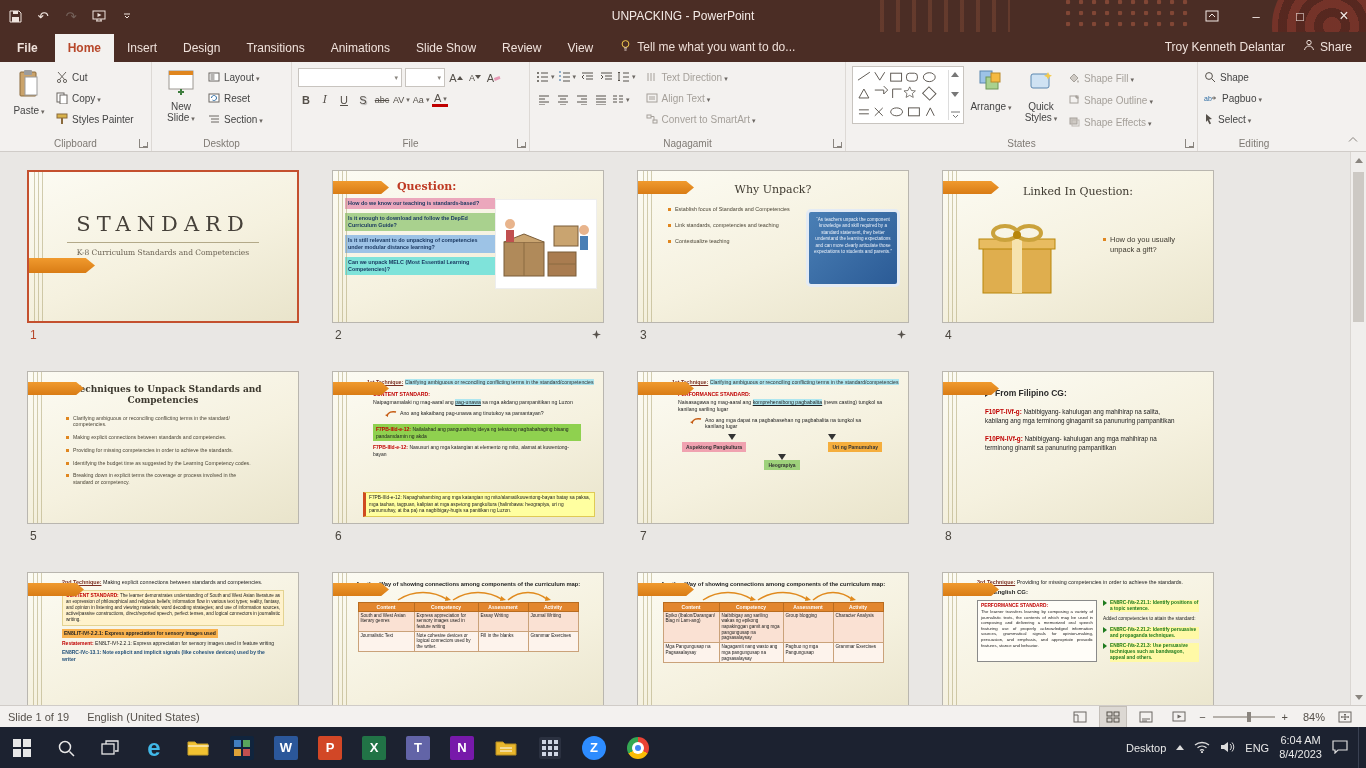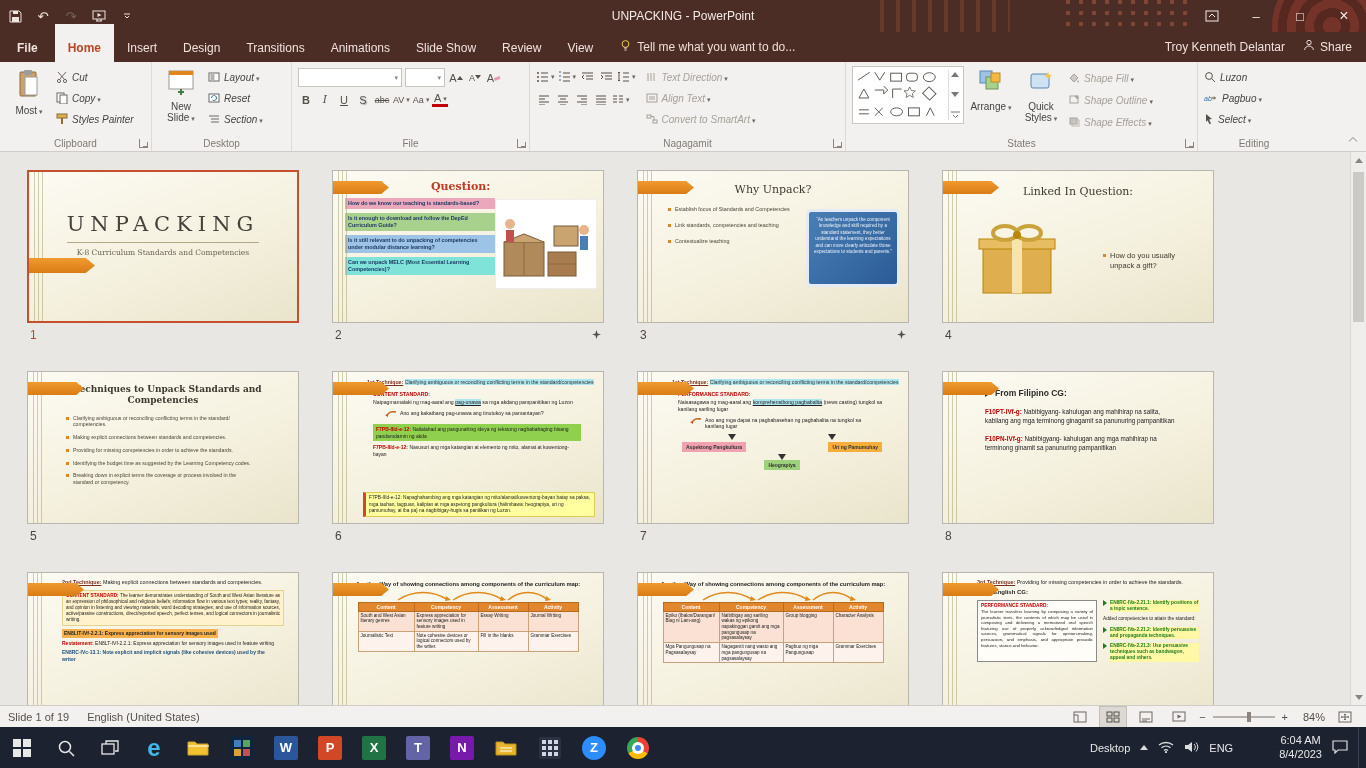--- a/index.html
+++ b/index.html
@@ -17,39 +17,39 @@
   .qat { position:absolute; left:6px; top:0; height:32px; display:flex; align-items:center; gap:10px; z-index:3; }
   .qat .qbtn { display:flex; align-items:center; justify-content:center; width:18px; height:20px; cursor:default; font-size:13px; color:#f0e4de; }
   .qbtn.dim { opacity:.45; }
   .tb-title { position:absolute; left:0; right:0; top:0; height:32px; display:flex; align-items:center; justify-content:center; font-size:12px; z-index:2; }
   .tb-controls { position:absolute; right:0; top:0; height:32px; display:flex; z-index:4; }
   .tb-controls .wbtn { width:44px; height:32px; display:flex; align-items:center; justify-content:center; font-size:13px; color:#f3e9e5; }
   .wbtn.close-btn { font-size:16px; }
 
   
   .tabrow { position:absolute; top:32px; left:0; right:0; height:30px; background:#4b2d25; display:flex; align-items:flex-end; color:#f0e2dc; font-size:12px; }
-  .tab { padding:17px 13px 7px; cursor:default; }
+  .tab { padding:7px 13px 7px; cursor:default; }
   .tab.file { font-weight:bold; padding:7px 17px; }
   .tab.active { background:#f3f1ef; color:#b7472a; font-weight:bold; }
   .tellme { display:flex; align-items:center; gap:6px; margin-left:14px; padding-bottom:7px; color:#eeded7; }
   .tab-spacer { flex:1; }
   .account { padding-bottom:8px; margin-right:18px; }
   .share { display:flex; align-items:center; gap:5px; padding-bottom:8px; margin-right:14px; }
 
   
   .ribbon { position:absolute; top:62px; left:0; right:0; height:90px; background:#f3f1ef; border-bottom:1px solid #d0ccc8; display:flex; }
   .rgroup { position:relative; border-right:1px solid #ddd9d5; padding:4px 6px 16px 6px; flex:0 0 auto; }
   .rgroup-label { position:absolute; left:0; right:0; bottom:2px; text-align:center; font-size:10px; color:#7e7973; }
   .launcher { position:absolute; right:3px; bottom:3px; width:9px; height:9px; border-left:1px solid #8a857f; border-bottom:1px solid #8a857f; }
   .launcher:after { content:""; position:absolute; right:0; bottom:0; width:4px; height:4px; border-right:1px solid #8a857f; border-bottom:1px solid #8a857f; }
   .rg-body { display:flex; gap:4px; height:66px; }
   .bigbtn { display:flex; flex-direction:column; align-items:center; justify-content:flex-start; width:46px; font-size:10px; color:#444; text-align:center; line-height:1.15; padding-top:3px; }
   .bigbtn .bicon { margin-bottom:3px; }
   .smallcol { display:flex; flex-direction:column; justify-content:flex-start; gap:2px; padding-top:2px; }
-  .sbtn { display:flex; align-items:center; gap:4px; font-size:10px; color:#444; height:19px; white-space:nowrap;font-style:italic; }
+  .sbtn { display:flex; align-items:center; gap:4px; font-size:10px; color:#444; height:19px; white-space:nowrap; }
   .drop:after { content:"▾"; font-size:7px; margin-left:2px; color:#6b6762; }
   .dim { color:#a5a09a !important; }
   .combo { background:#fff; border:1px solid #c8c4bf; height:19px; display:flex; align-items:center; justify-content:flex-end; }
   .combo:after { content:"▾"; font-size:7px; color:#8a857f; padding:0 3px; }
   .fontrow { display:flex; gap:3px; align-items:center; }
   .ficon { display:inline-flex; align-items:center; justify-content:center; min-width:16px; height:17px; font-size:11px; color:#55504a; }
   .fb { font-weight:bold; } .fi { font-style:italic; font-family:"DejaVu Serif",serif; }
   .fu { text-decoration:underline; } .fs { text-shadow:1px 1px 1px #aaa; }
   .fstr { text-decoration:line-through; font-size:9px; }
   .fsm { font-size:9px; }
@@ -74,34 +74,34 @@
   .serif { font-family:"DejaVu Serif","Liberation Serif",serif; }
   .sqb { display:inline-block; width:3px; height:3px; background:#e0861f; flex:0 0 auto; margin-top:2px; }
   .hl-cyan { background:#aee6ef; }
   .redt { color:#c00000; font-weight:bold; }
 
   
   .s1-title { margin-top:40px; text-align:center; font-size:21px; letter-spacing:6px; color:#46413a; }
   .s1-sub { width:72%; margin:6px auto 0; padding-top:5px; border-top:1px solid #b3a989; text-align:center; font-size:7.5px; color:#6b6253; }
   .s1-banner { top:86px; width:66px; height:15px; }
   
-  .s2-title { margin:9px 0 5px 98px; color:#bf3a24; font-weight:bold; font-size:11px; }
+  .s2-title { margin:9px 0 5px 64px; color:#bf3a24; font-weight:bold; font-size:11px; }
   .s2-col { width:150px; margin-left:12px; }
   .qbox { margin-bottom:4px; padding:2px 3px; font-weight:bold; color:#17355e; font-size:5.4px; line-height:1.3; }
   .qb1{background:#eba7bc}.qb2{background:#a9d18e}.qb3{background:#9dc3e6}.qb4{background:#7fe3da}
   .s2-img { position:absolute; right:6px; top:28px; width:102px; height:90px; background:#fff; border:1px solid #eee; }
   
   .s3-title { text-align:center; margin-top:12px; font-size:11px; color:#3f3a30; }
   .s3-bullets { margin:10px 0 0 30px; width:138px; }
   .s3-bullets .li { display:flex; gap:4px; font-size:5.4px; color:#4c4637; margin-bottom:9px; line-height:1.3; }
   .s3-quote { position:absolute; right:8px; top:38px; width:94px; height:78px; border-radius:5px; border:3px solid #e4ebf4;
       background:linear-gradient(135deg,#4a7fb5,#2b5b96); color:#eaf1fa; font-size:4.6px; line-height:1.4; padding:5px 4px; text-align:center; }
   
   .s4-title { text-align:center; margin-top:14px; font-size:11px; color:#3f3a30; }
-  .s4-bullet { position:absolute; right:12px; top:80px; width:98px; display:flex; gap:4px; font-size:7.5px; color:#3f3a30; line-height:1.35; }
+  .s4-bullet { position:absolute; right:12px; top:64px; width:98px; display:flex; gap:4px; font-size:7.5px; color:#3f3a30; line-height:1.35; }
   .s4-gift { position:absolute; left:28px; top:42px; }
   
   .s5-title { width:210px; margin:12px auto 8px; text-align:center; font-weight:bold; font-size:9px; color:#3c382e; line-height:1.25; }
   .s5-bullets { margin-left:38px; width:190px; }
   .s5-bullets .li { display:flex; gap:4px; font-size:5.2px; color:#4c4637; margin-bottom:6px; line-height:1.3; }
   
   .tech-wrap { padding:7px 8px 0 34px; font-size:5.2px; color:#333; line-height:1.35; }
   .tech-label { color:#7b2f22; font-weight:bold; text-decoration:underline; }
   .cs-line { margin:5px 0 0 40px; width:205px; font-size:5.2px; line-height:1.35; color:#222; }
   .qrow { display:flex; align-items:flex-start; gap:3px; margin:4px 0 0 52px; width:190px; font-size:5.2px; color:#222; }
@@ -165,21 +165,21 @@
 
   
   .taskbar { position:absolute; left:0; right:0; bottom:0; height:41px; background:#1c2230; display:flex; align-items:center; color:#e8e8e8; }
   .tb-ic { width:44px; height:41px; display:flex; align-items:center; justify-content:center; }
   .tile { width:24px; height:24px; border-radius:2px; display:flex; align-items:center; justify-content:center; color:#fff; font-weight:bold; font-size:13px; }
   .edge-e { font-size:24px; font-weight:bold; color:#41b9e8; line-height:1; }
   .chrome { width:22px; height:22px; border-radius:50%; background:conic-gradient(#ea4335 0 120deg,#fbbc05 120deg 240deg,#34a853 240deg 360deg); position:relative; }
   .chrome:after { content:""; position:absolute; left:5px; top:5px; width:12px; height:12px; border-radius:50%; background:#fff; }
   .chrome:before { content:""; position:absolute; left:8px; top:8px; width:6px; height:6px; border-radius:50%; background:#4285f4; z-index:1; }
   .tray { margin-left:auto; display:flex; align-items:center; gap:10px; padding-right:4px; font-size:11px; }
-  .tray .dt { text-align:center; line-height:1.25;margin-left:36px; }
+  .tray .dt { text-align:center; line-height:1.25; }
   .sliver { width:4px; height:41px; border-left:1px solid #3a4152; }
   .caret-up { width:0;height:0;border-left:4px solid transparent;border-right:4px solid transparent;border-bottom:5px solid #dcdcdc; }
   .calcgrid { width:22px; height:22px; background:#2b3140; display:grid; grid-template-columns:repeat(3,1fr); gap:2px; padding:3px; border-radius:2px; }
   .calcgrid i { background:#cfd6e4; }
   .photos { width:24px; height:24px; border-radius:2px; background:#10243d; display:grid; grid-template-columns:1fr 1fr; gap:2px; padding:4px; }
   .photos i { background:#3f7fc1; } .photos i:nth-child(2){background:#58a55c} .photos i:nth-child(3){background:#d8a23a} .photos i:nth-child(4){background:#c15050}
 </style>
 </head>
 <body>
 
@@ -261,21 +261,21 @@
   <div class="rgroup" style="width:152px">
     <div class="rg-body">
       <div class="bigbtn">
         <span class="bicon">
           <svg width="24" height="30" viewBox="0 0 24 30">
               <rect x="3" y="3" width="16" height="24" rx="1" fill="#caa36b" stroke="#8a6a3c"></rect>
               <rect x="7" y="1" width="8" height="5" rx="1" fill="#9c9c9c"></rect>
               <rect x="8" y="8" width="12" height="18" fill="#fff" stroke="#9c9c9c"></rect>
             </svg>
         </span>
-        <span class="drop">Most</span>
+        <span class="drop">Paste</span>
       </div>
       <div class="smallcol">
         <div class="sbtn">
           <span><svg width="12" height="12" viewBox="0 0 12 12">
                 <path d="M2 1l7 8M10 1L3 9" stroke="#6b6762" fill="none"></path>
                 <circle cx="3" cy="10" r="1.6" fill="none" stroke="#6b6762"></circle>
                 <circle cx="9" cy="10" r="1.6" fill="none" stroke="#6b6762"></circle>
               </svg></span>
           <span>Cut</span>
         </div>
@@ -546,21 +546,21 @@
     <div class="launcher"></div>
   </div>
 
   <div class="rgroup" style="width:112px; border-right:none">
     <div class="smallcol">
       <div class="sbtn">
         <span><svg width="12" height="12" viewBox="0 0 12 12">
               <circle cx="5" cy="5" r="3.4" fill="none" stroke="#55504a"></circle>
               <path d="M7.6 7.6L11 11" stroke="#55504a"></path>
             </svg></span>
-        <span>Luzon</span>
+        <span>Shape</span>
       </div>
       <div class="sbtn">
         <span><svg width="14" height="10" viewBox="0 0 14 10">
               <text x="0" y="8" font-size="7" fill="#2e6da4" font-family="sans-serif">ab</text>
               <path d="M8 5h3M10 3.5L11.5 5 10 6.5" stroke="#55504a" fill="none"></path>
             </svg></span>
         <span class="drop">Pagbuo</span>
       </div>
       <div class="sbtn">
         <span><svg width="10" height="12" viewBox="0 0 10 12">
@@ -578,21 +578,21 @@
   </div>
 </div>
 
 <div class="canvas">
   <div class="grid">
 
     <div class="cell">
       <div class="thumb sel serif">
         <div class="deco"></div>
         <div class="banner s1-banner"></div>
-        <div class="s1-title">UNPACKING</div>
+        <div class="s1-title">STANDARD</div>
         <div class="s1-sub">K-8 Curriculum Standards and Competencies</div>
       </div>
       <div class="meta">
           <span class="num selnum">1</span>
         </div>
     </div>
 
     <div class="cell">
       <div class="thumb">
         <div class="deco"></div>

